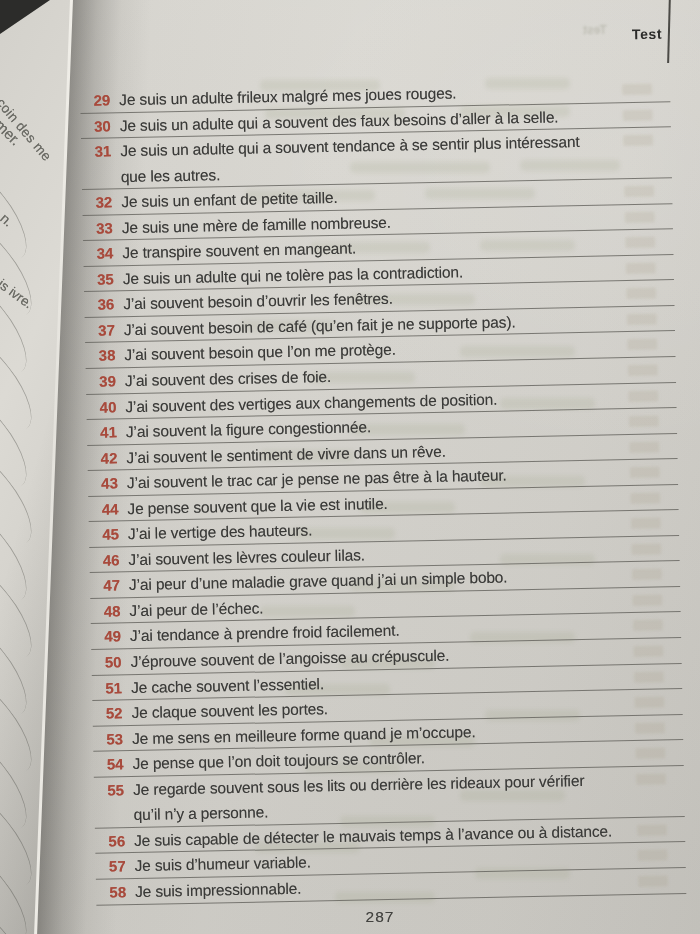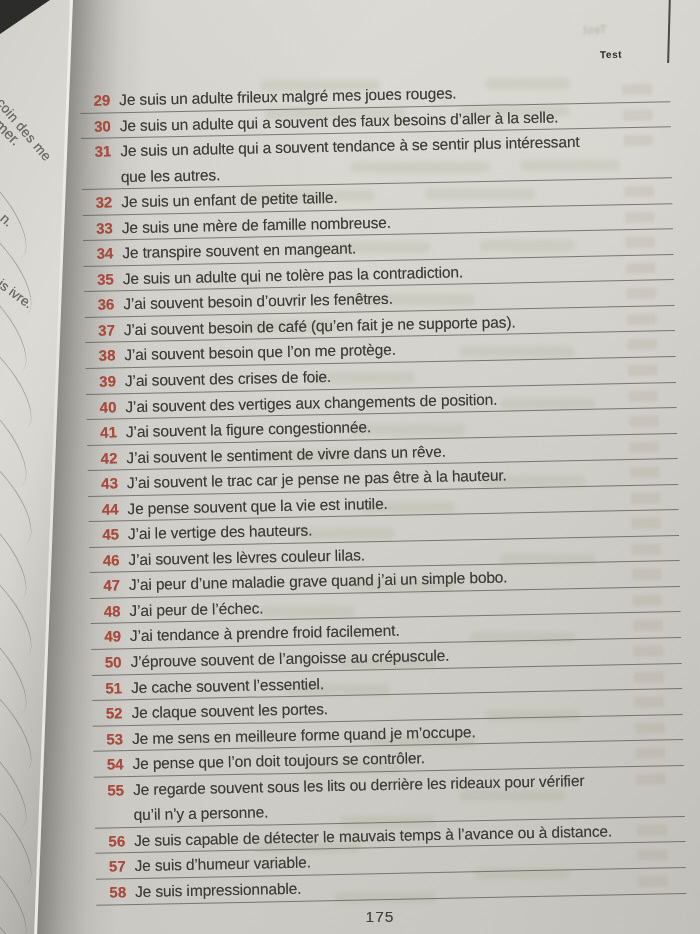--- a/index.html
+++ b/index.html
@@ -56,24 +56,23 @@
   }
   .shade{
     position:absolute;inset:0;z-index:2;pointer-events:none;
     background:
       radial-gradient(90% 55% at 85% 18%,rgba(255,255,255,.07),rgba(255,255,255,0) 60%),
       linear-gradient(to bottom,rgba(255,255,255,.04),rgba(20,20,16,.07) 96%);
   }
 
   
   .hdr-label{
-    position:absolute;left:570px;top:26px;z-index:4;
-    font-size:10px;font-weight:700;letter-spacing:.6px;color:#2b2b29;
+    position:absolute;left:602px;top:26px;z-index:4;
+    font-size:14px;font-weight:700;letter-spacing:.6px;color:#2b2b29;
     transform:rotate(-1deg);
-    margin-top:23px;
   }
   .hdr-ghost{
     position:absolute;left:553px;top:23px;z-index:3;
     font-size:12px;font-weight:700;color:#90907f;opacity:.35;
     transform:scaleX(-1) rotate(1deg);filter:blur(1.3px);
   }
   .hdr-rule{
     position:absolute;left:638px;top:-3px;width:2px;height:66px;z-index:4;
     background:#4b4a46;transform:rotate(1.5deg);
   }
@@ -400,16 +399,16 @@
         <div class="smudge" style="left: 455px; top: 710px; width: 95px;"></div>
         <div class="smudge" style="left: 340px; top: 736px; width: 105px;"></div>
         <div class="smudge" style="left: 275px; top: 762px; width: 95px;"></div>
         <div class="smudge" style="left: 430px; top: 790px; width: 105px;"></div>
         <div class="smudge" style="left: 310px; top: 816px; width: 95px;"></div>
         <div class="smudge" style="left: 225px; top: 842px; width: 105px;"></div>
         <div class="smudge" style="left: 445px; top: 868px; width: 95px;"></div>
         <div class="smudge" style="left: 305px; top: 892px; width: 100px;"></div>
       </div>
 
-    <div class="page-number">175</div>
+    <div class="page-number">287</div>
   </div>
 
 </div>
 
 </body></html>

